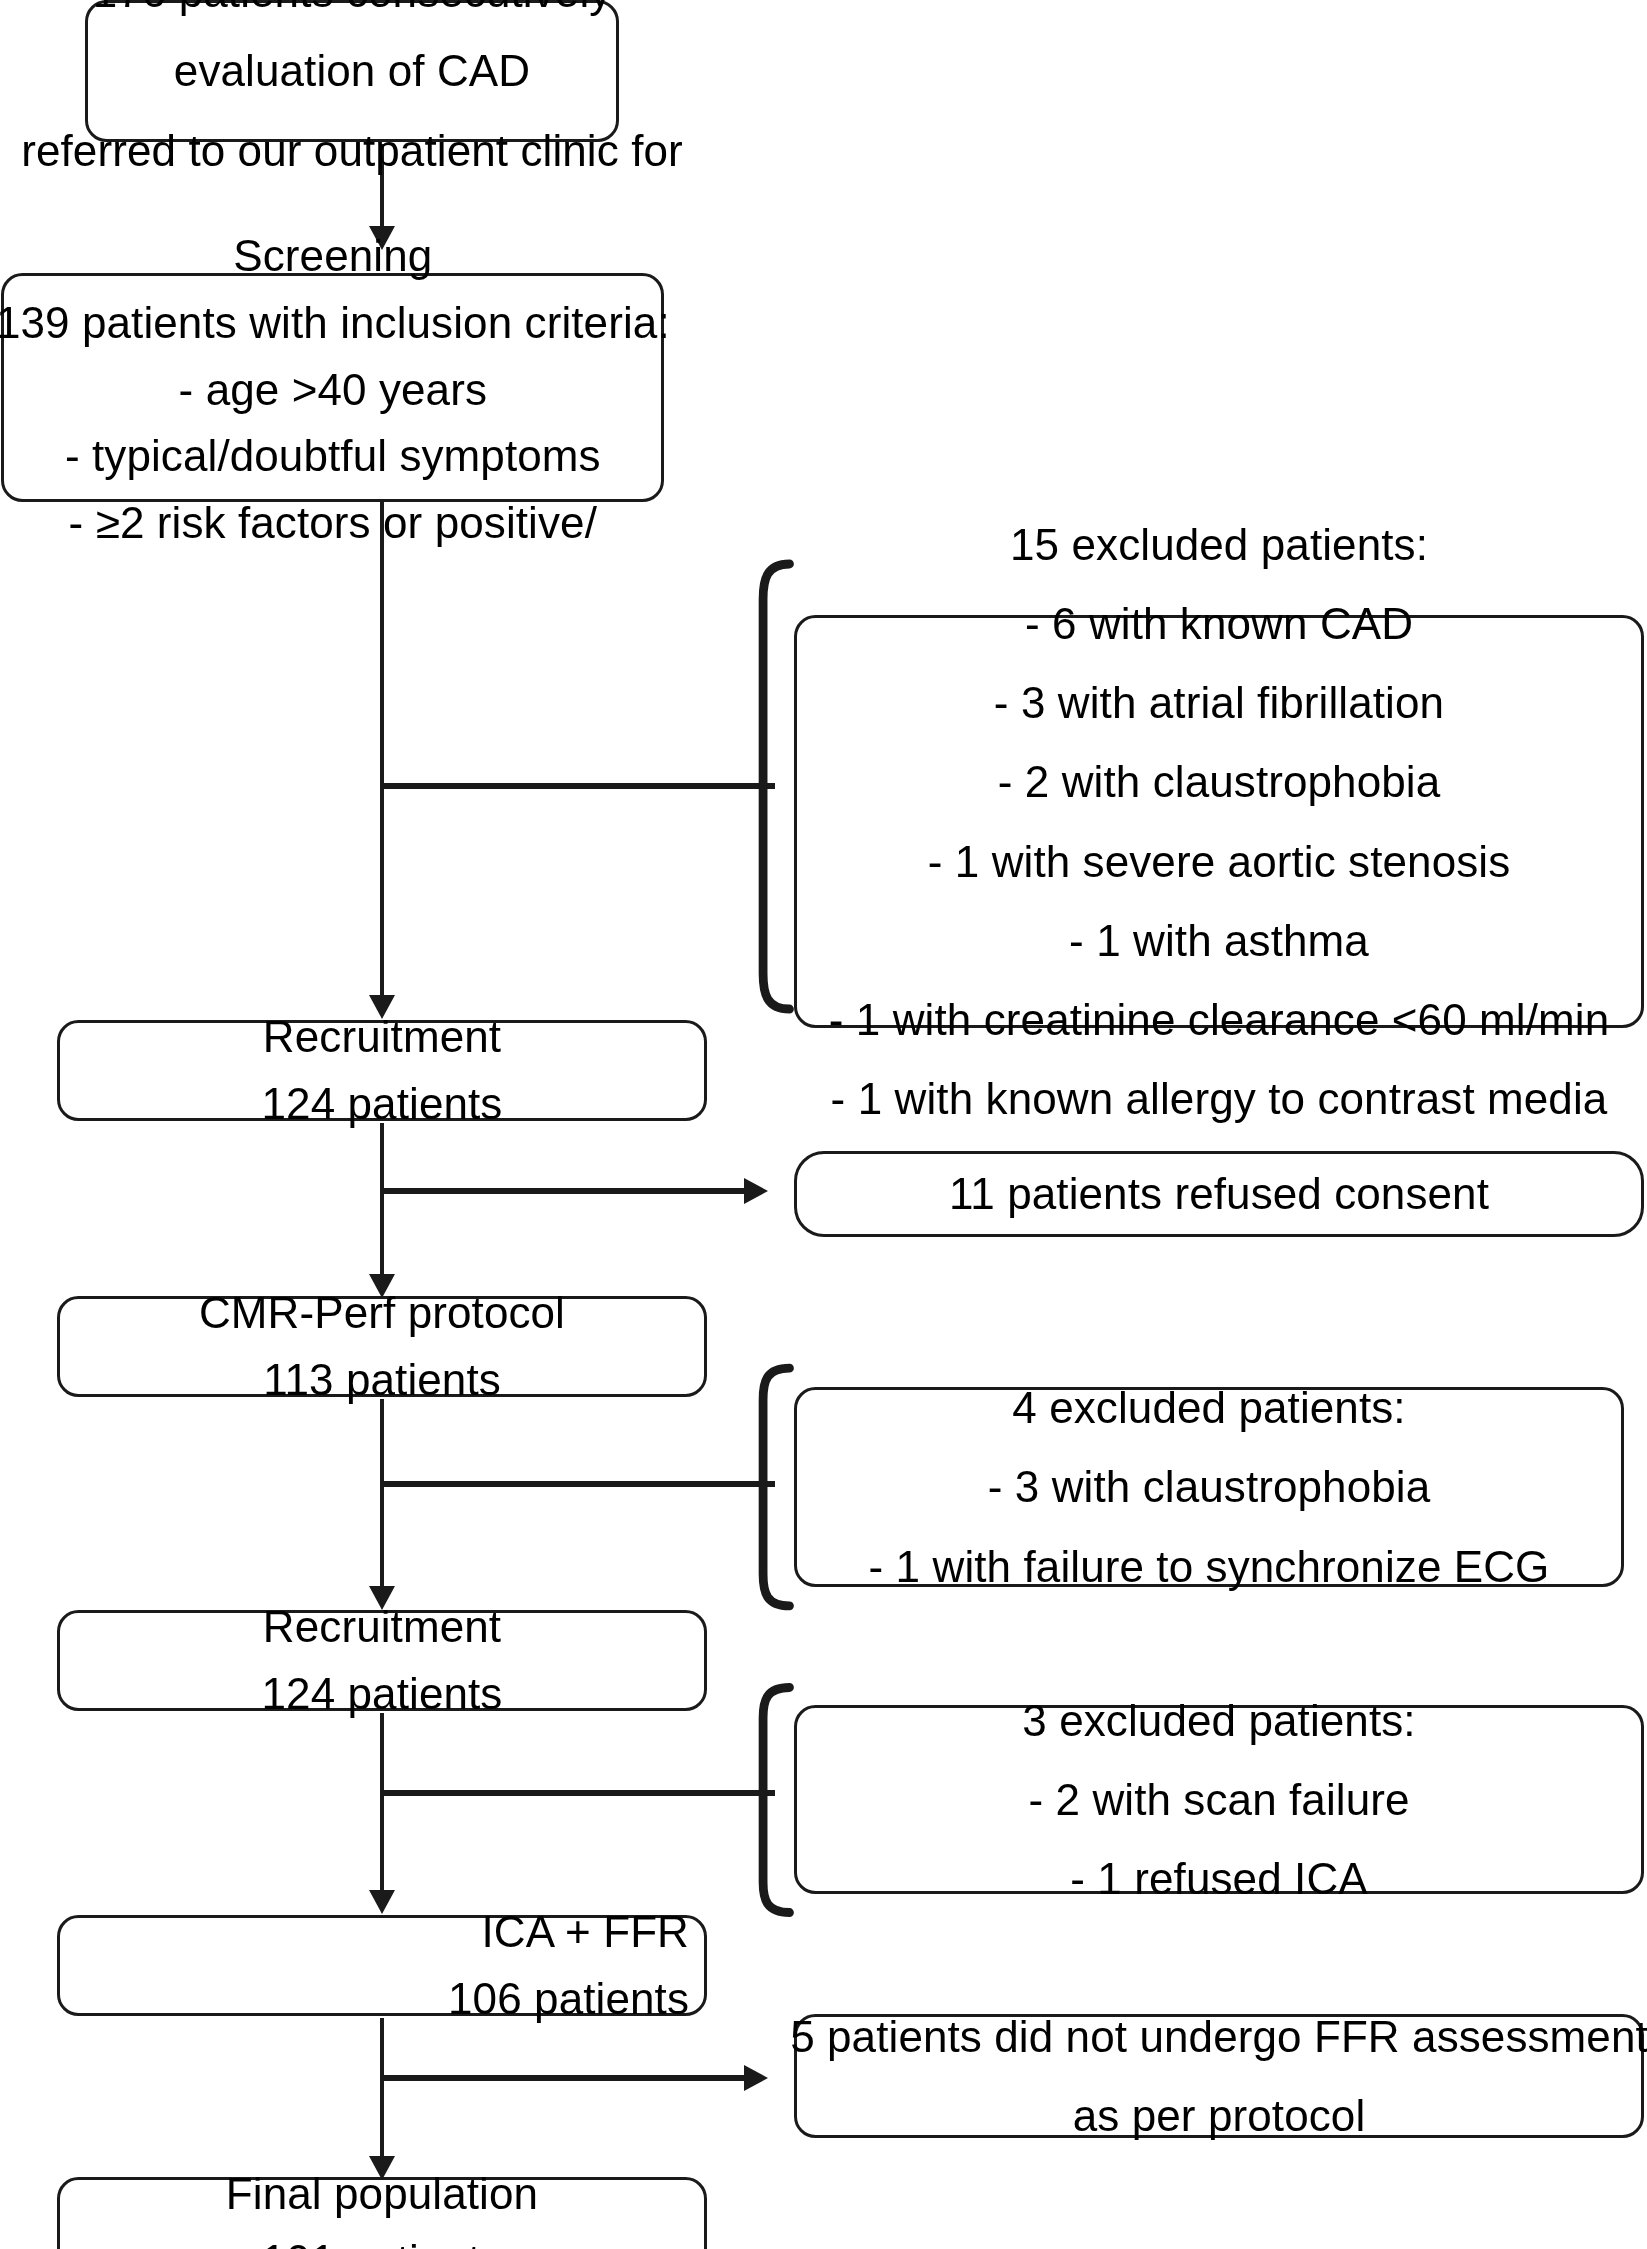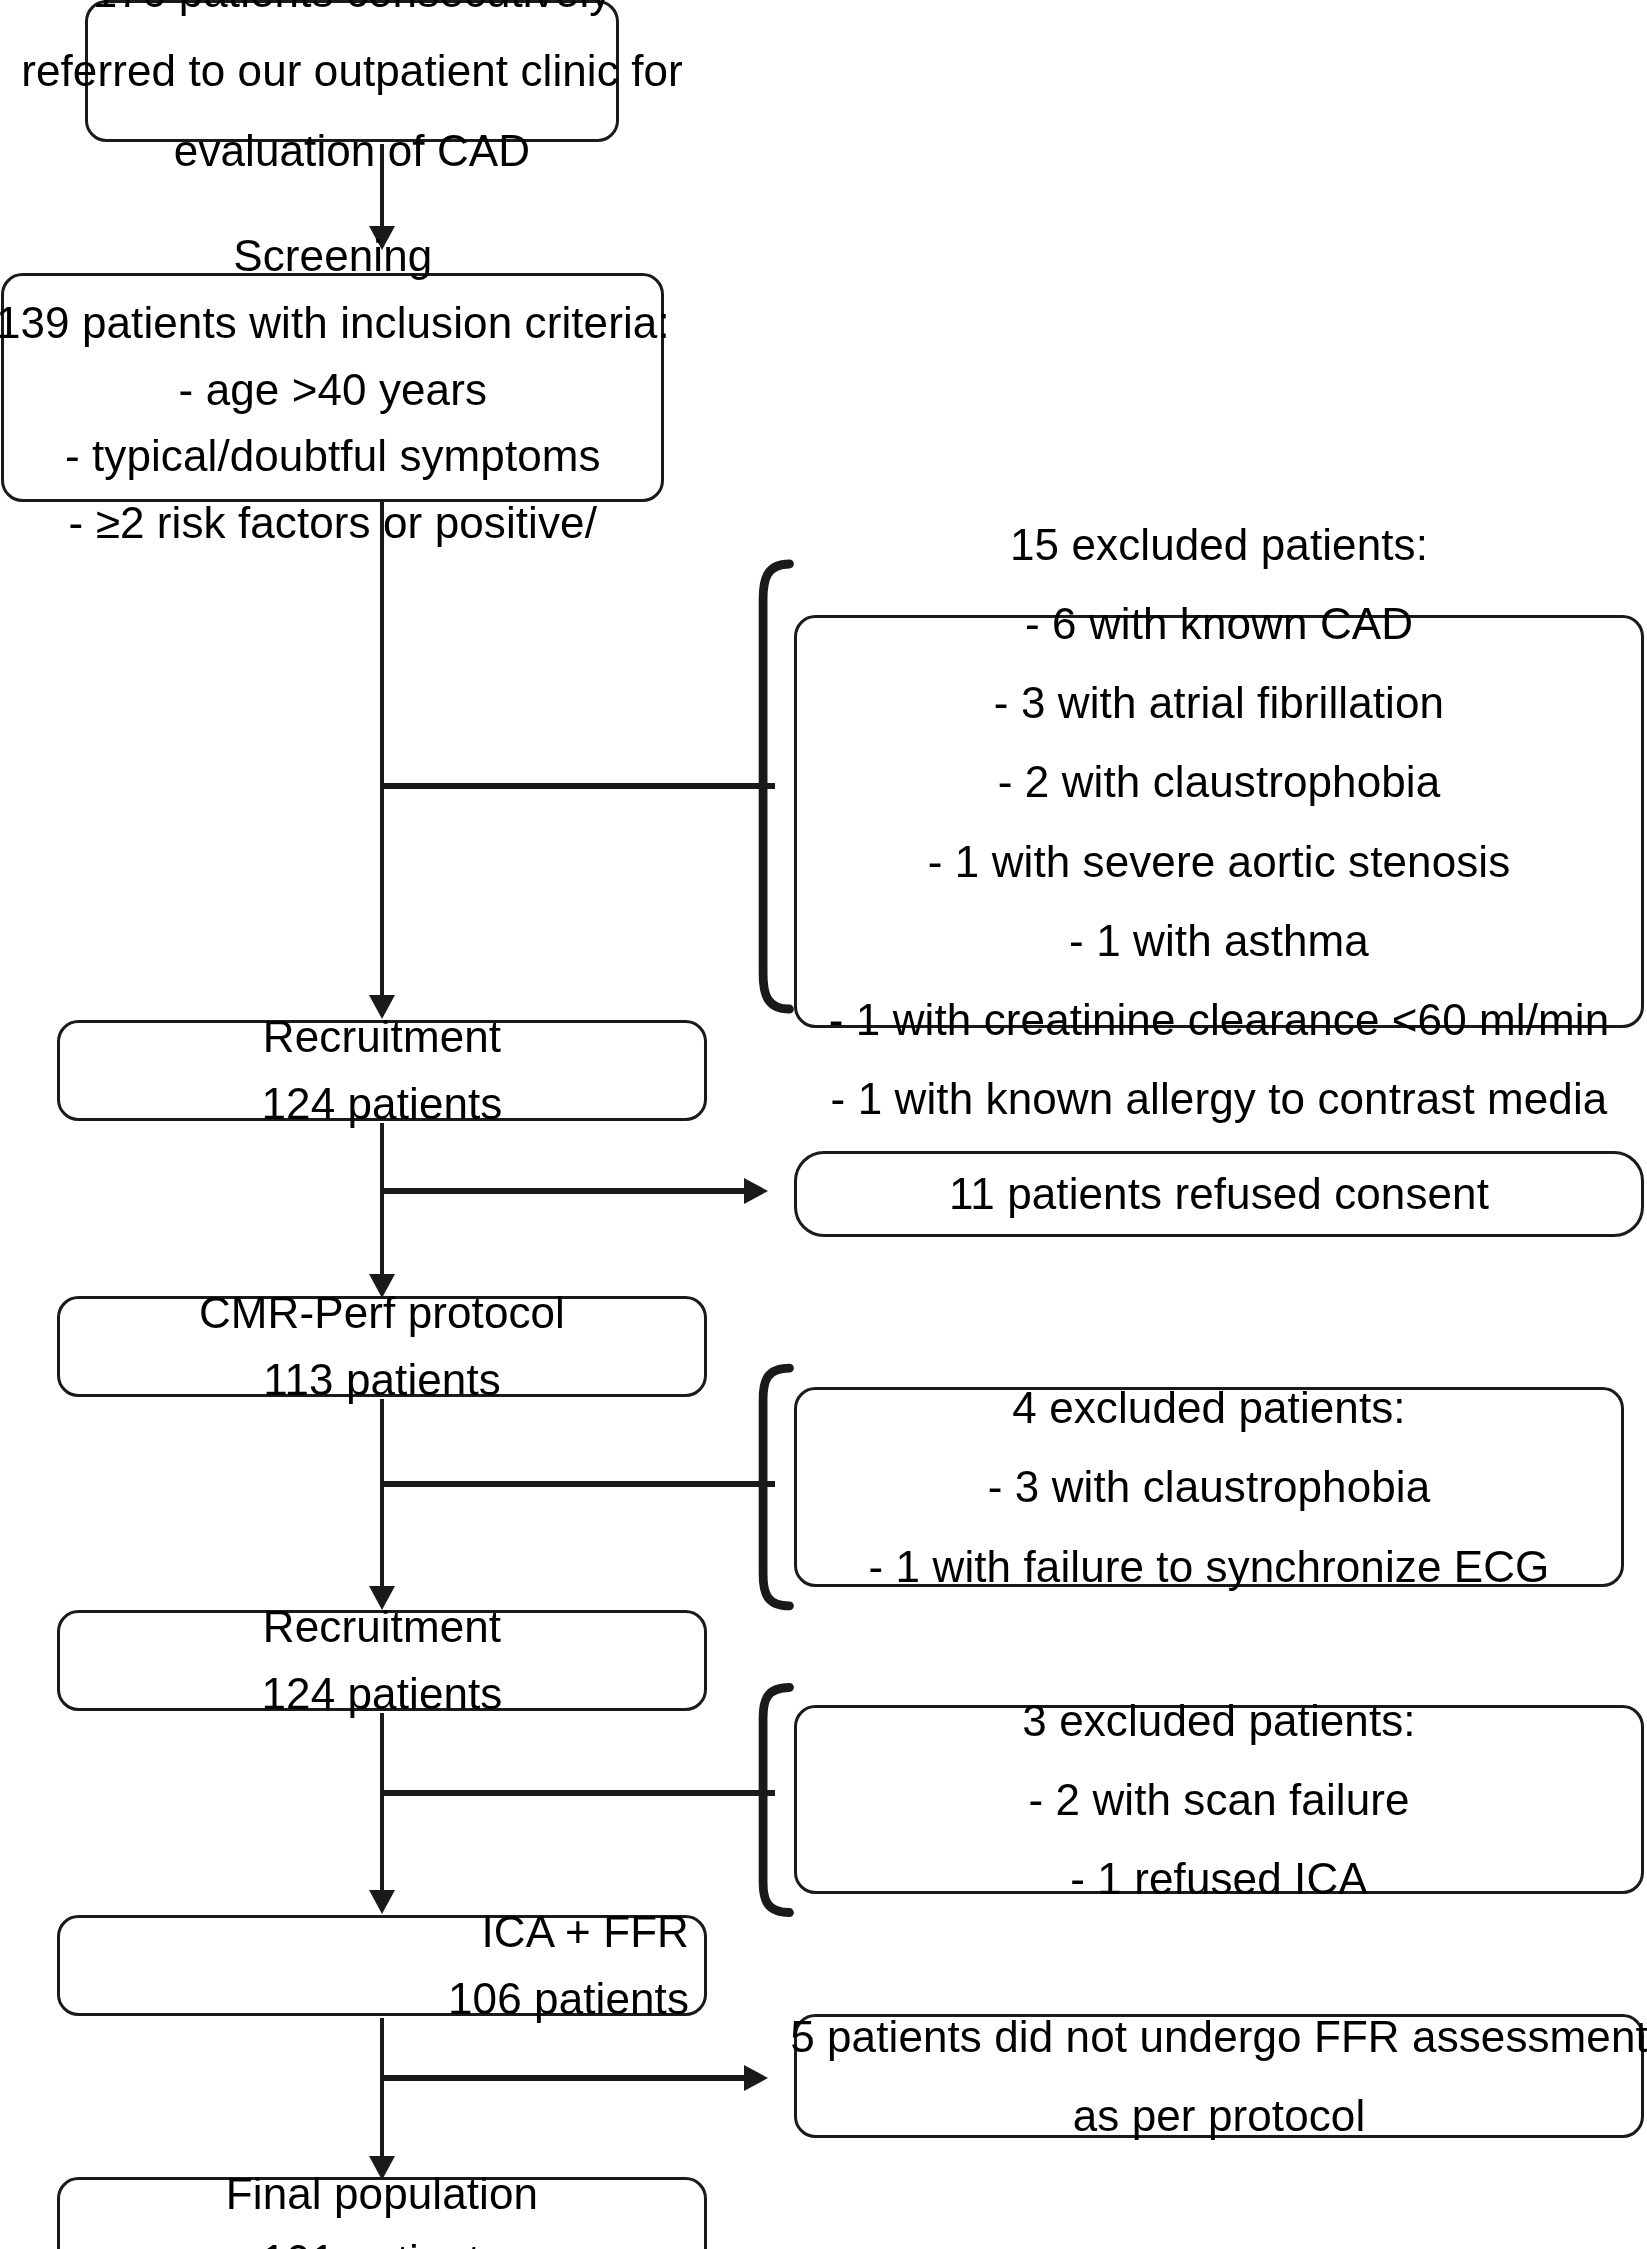--- a/index.html
+++ b/index.html
@@ -76,22 +76,22 @@
   }
   .bracket svg { display: block; overflow: visible; }
 </style>
 </head>
 <body>
 
 <div id="canvas">
 
   <div class="node loose" style="left:85px; top:0px; width:534px; height:142px;">
     <span class="ln">176 patients consecutively</span>
+    <span class="ln">evaluation of CAD</span>
     <span class="ln">referred to our outpatient clinic for</span>
-    <span class="ln">evaluation of CAD</span>
   </div>
 
   <div class="vline" style="left:380px; top:144px; height:88px;"></div>
   <div class="arrow-down" style="left:369px; top:226px;"></div>
 
   <div class="node" style="left:1.3px; top:273px; width:663px; height:229px; justify-content:center; padding-top:11.4px;">
     <span class="ln">Screening</span>
     <span class="ln">139 patients with inclusion criteria:</span>
     <span class="ln">- age &gt;40 years</span>
     <span class="ln">- typical/doubtful symptoms</span>

